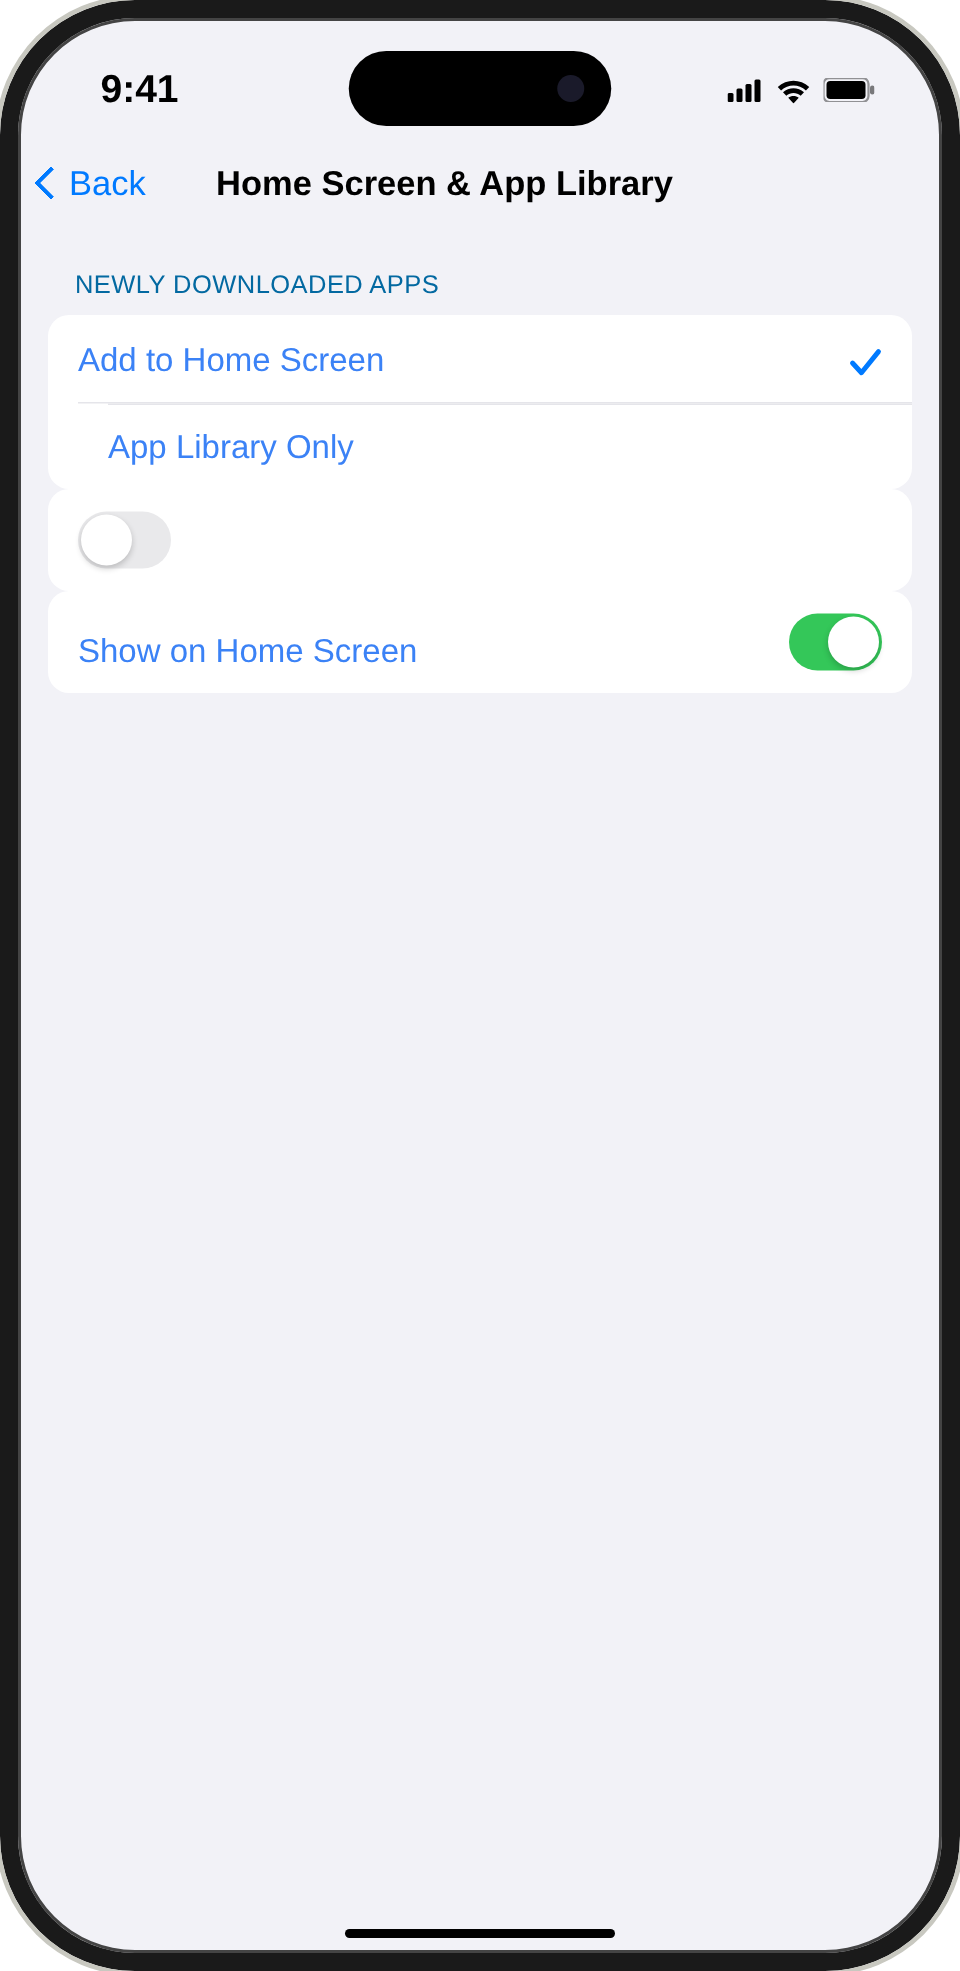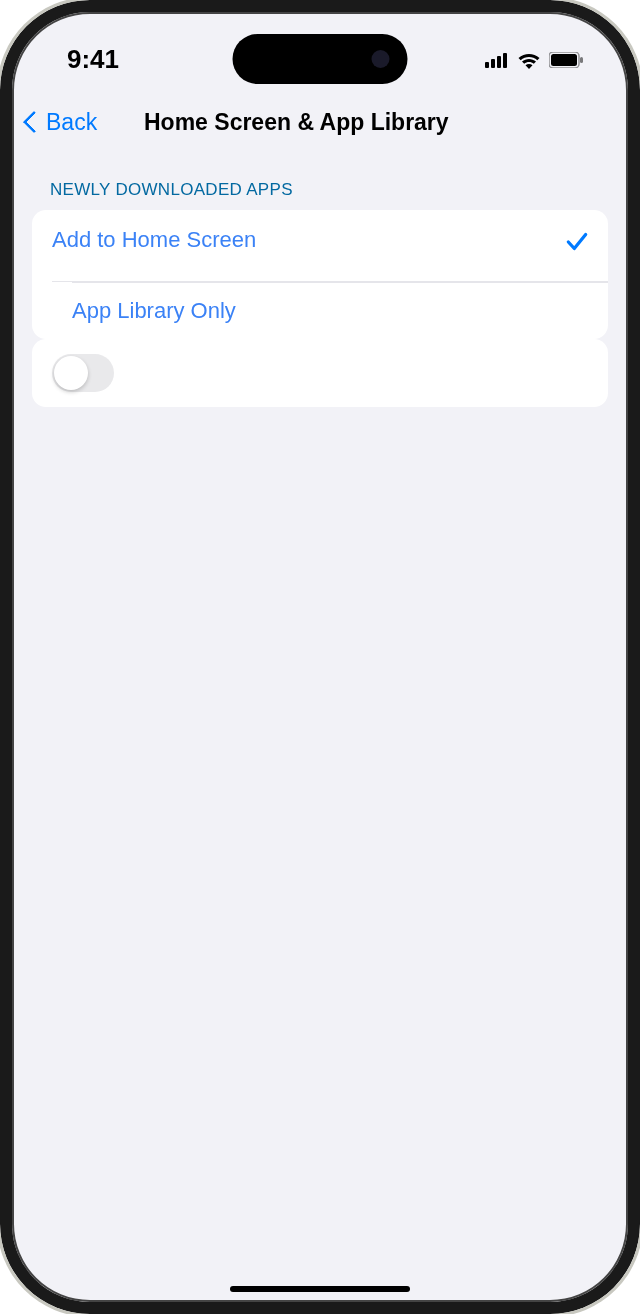--- a/index.html
+++ b/index.html
@@ -155,21 +155,20 @@
     .group .row:not(:first-child) .row-content {
       border-top: 1px solid #e5e5ea;
       padding: 15px 20px 15px 0;
       width: 100%;
       display: flex;
       justify-content: space-between;
       align-items: center;
     }
     .group .row:not(:first-child) {
       padding-left: 20px;
-      margin-top: 13px;
     }
     .check-icon {
       width: 24px;
       height: 24px;
       color: #007aff;
     }
     .toggle {
       width: 62px;
       height: 38px;
       border-radius: 20px;
@@ -267,17 +266,25 @@
     </div>
 
     <div class="group">
       <div class="row">
         <div class="toggle off">
           <div class="toggle-knob"></div>
         </div>
       </div>
     </div>
 
+    <div class="group">
+      <div class="row">
+        <span>Show on Home Screen</span>
+        <div class="toggle on">
+          <div class="toggle-knob"></div>
+        </div>
+      </div>
+    </div>
 
   </div>
 
   <div class="home-indicator"></div>
 </div>
 
 </body></html>

